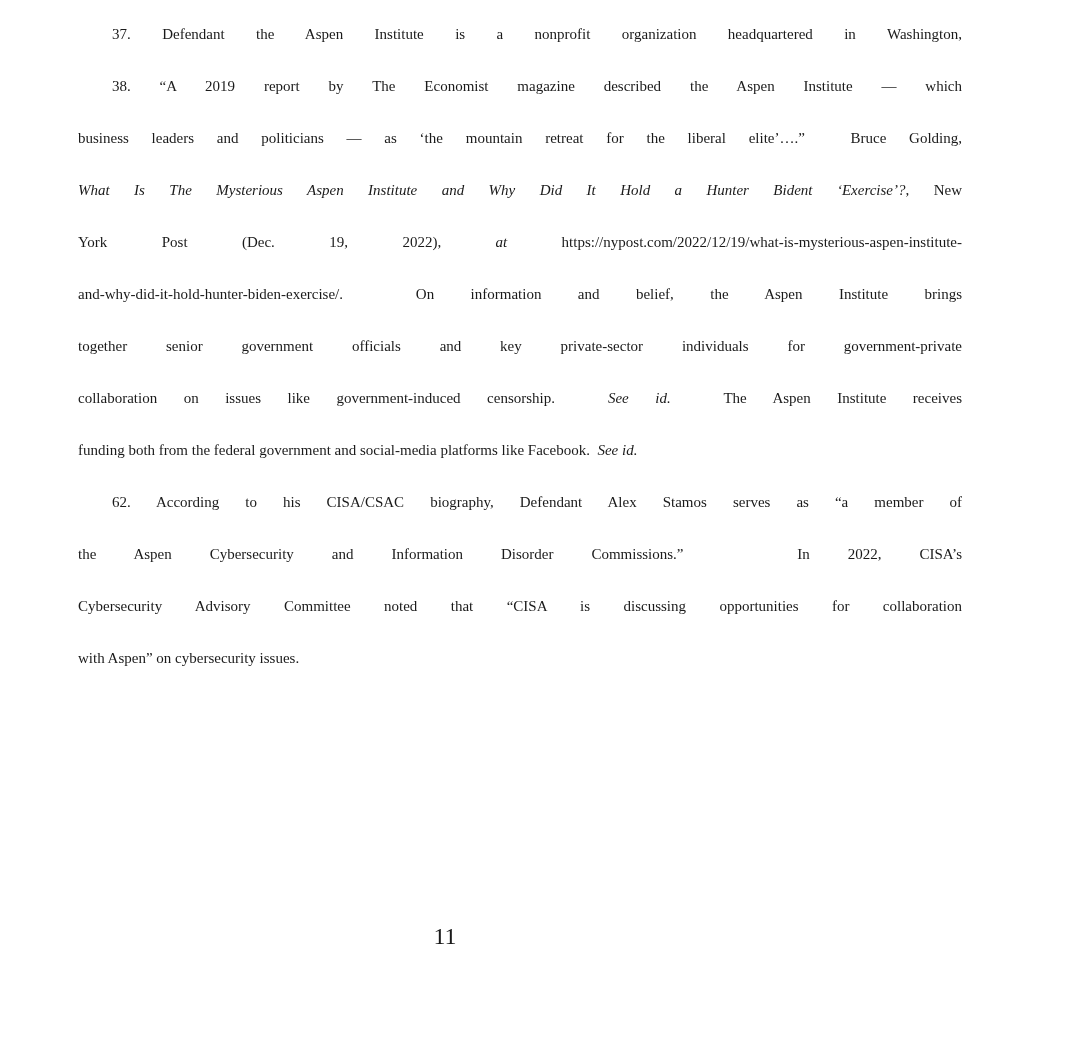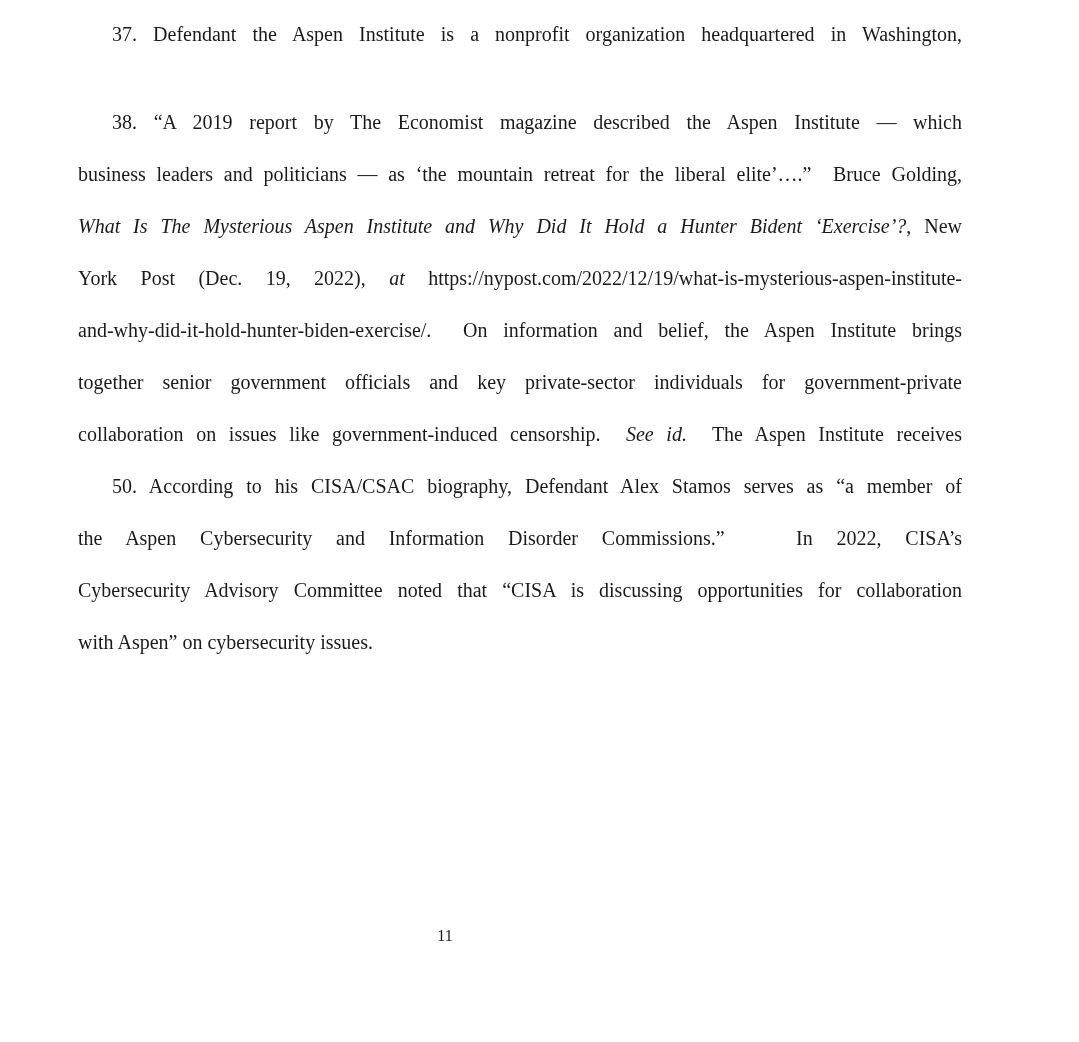--- a/index.html
+++ b/index.html
@@ -17,65 +17,66 @@
     }
     .page {
       position: absolute;
       left: 78px;
       top: 18px;
       width: 884px;
     }
     .line {
       height: 52px;
       line-height: 32px;
-      font-size: 20px;
+      font-size: 15px;
       white-space: nowrap;
       text-align: justify;
       text-align-last: justify;
       overflow: visible;
     }
     .line.last {
       text-align-last: left;
     }
     .line.indent {
       padding-left: 34px;
     }
     .line span { white-space: pre; }
     .it { font-style: italic; }
     .page-number {
       position: absolute;
       left: 0;
       width: 890px;
       top: 922px;
       text-align: center;
-      font-size: 16px;
+      font-size: 24px;
       line-height: 28px;
       color: #1a1a1a;
     }
   </style>
 </head>
 <body>
 
 <div class="page">
 
   <div>
     <div class="line indent" style="word-spacing: 0.930398px;"><span>37.</span> <span>Defendant the Aspen Institute is a nonprofit organization headquartered in Washington,</span></div>
   </div>
 
   <div>
-    <div class="line indent" style="word-spacing: 0.844952px; margin-top: 36px;"><span>38.</span> <span>“A 2019 report by The Economist magazine described the Aspen Institute — which</span></div>
+    <div class="line indent" style="word-spacing: 0.844952px;"><span>38.</span> <span>“A 2019 report by The Economist magazine described the Aspen Institute — which</span></div>
     <div class="line"><span>business leaders and politicians — as ‘the mountain retreat for the liberal elite’….”  Bruce Golding,</span></div>
     <div class="line"><span class="it">What Is The Mysterious Aspen Institute and Why Did It Hold a Hunter Bident ‘Exercise’?</span><span>, New</span></div>
     <div class="line"><span>York Post (Dec. 19, 2022), </span><span class="it">at</span><span> https://nypost.com/2022/12/19/what-is-mysterious-aspen-institute-</span></div>
     <div class="line"><span>and-why-did-it-hold-hunter-biden-exercise/.  On information and belief, the Aspen Institute brings</span></div>
     <div class="line"><span>together senior government officials and key private-sector individuals for government-private</span></div>
     <div class="line"><span>collaboration on issues like government-induced censorship.  </span><span class="it">See id.</span><span>  The Aspen Institute receives</span></div>
+    <div class="line last"><span>funding both from the federal government and social-media platforms like Facebook.  </span><span class="it">See id.</span><span></span></div>
   </div>
 
   <div>
-    <div class="line indent" style="word-spacing: 0.467548px;"><span>50.</span> <span>According to his CISA/CSAC biography, Defendant Alex Stamos serves as “a member of</span></div>
+    <div class="line indent" style="word-spacing: 0.467548px;"><span>62.</span> <span>According to his CISA/CSAC biography, Defendant Alex Stamos serves as “a member of</span></div>
     <div class="line"><span>the Aspen Cybersecurity and Information Disorder Commissions.”   In 2022, CISA’s</span></div>
     <div class="line"><span>Cybersecurity Advisory Committee noted that “CISA is discussing opportunities for collaboration</span></div>
     <div class="line last"><span>with Aspen” on cybersecurity issues.</span></div>
   </div>
 </div>
 
 <div class="page-number">11</div>
 
 </body></html>

